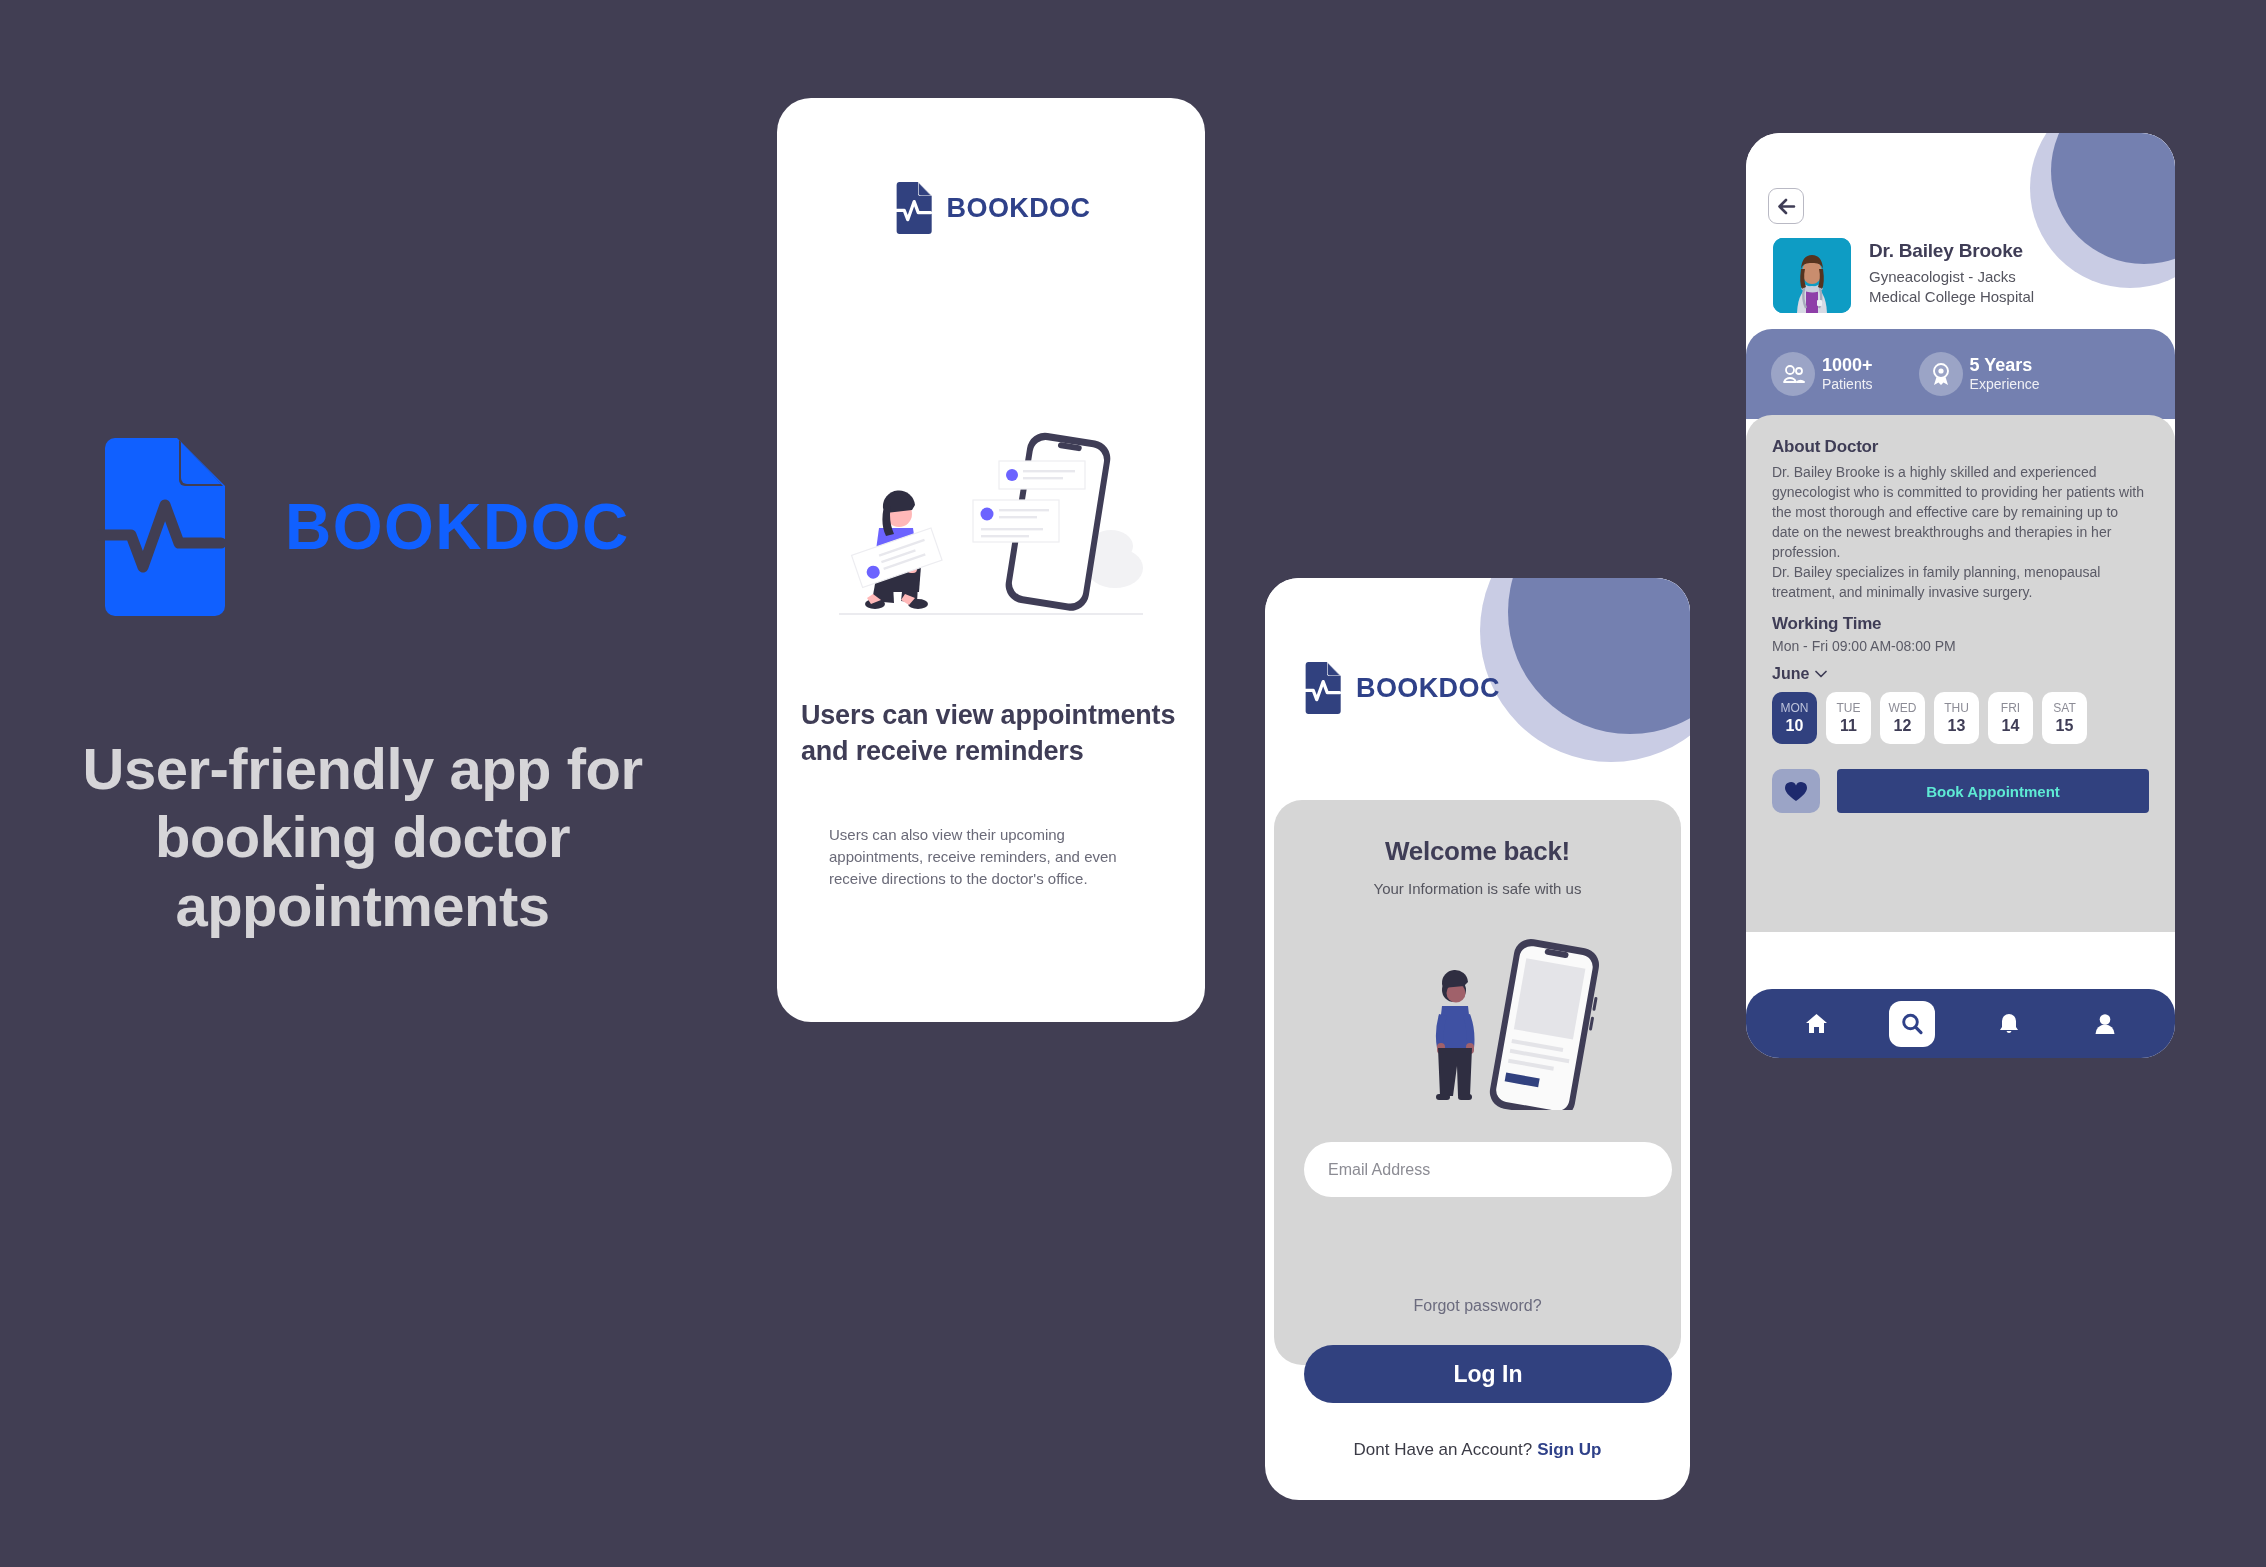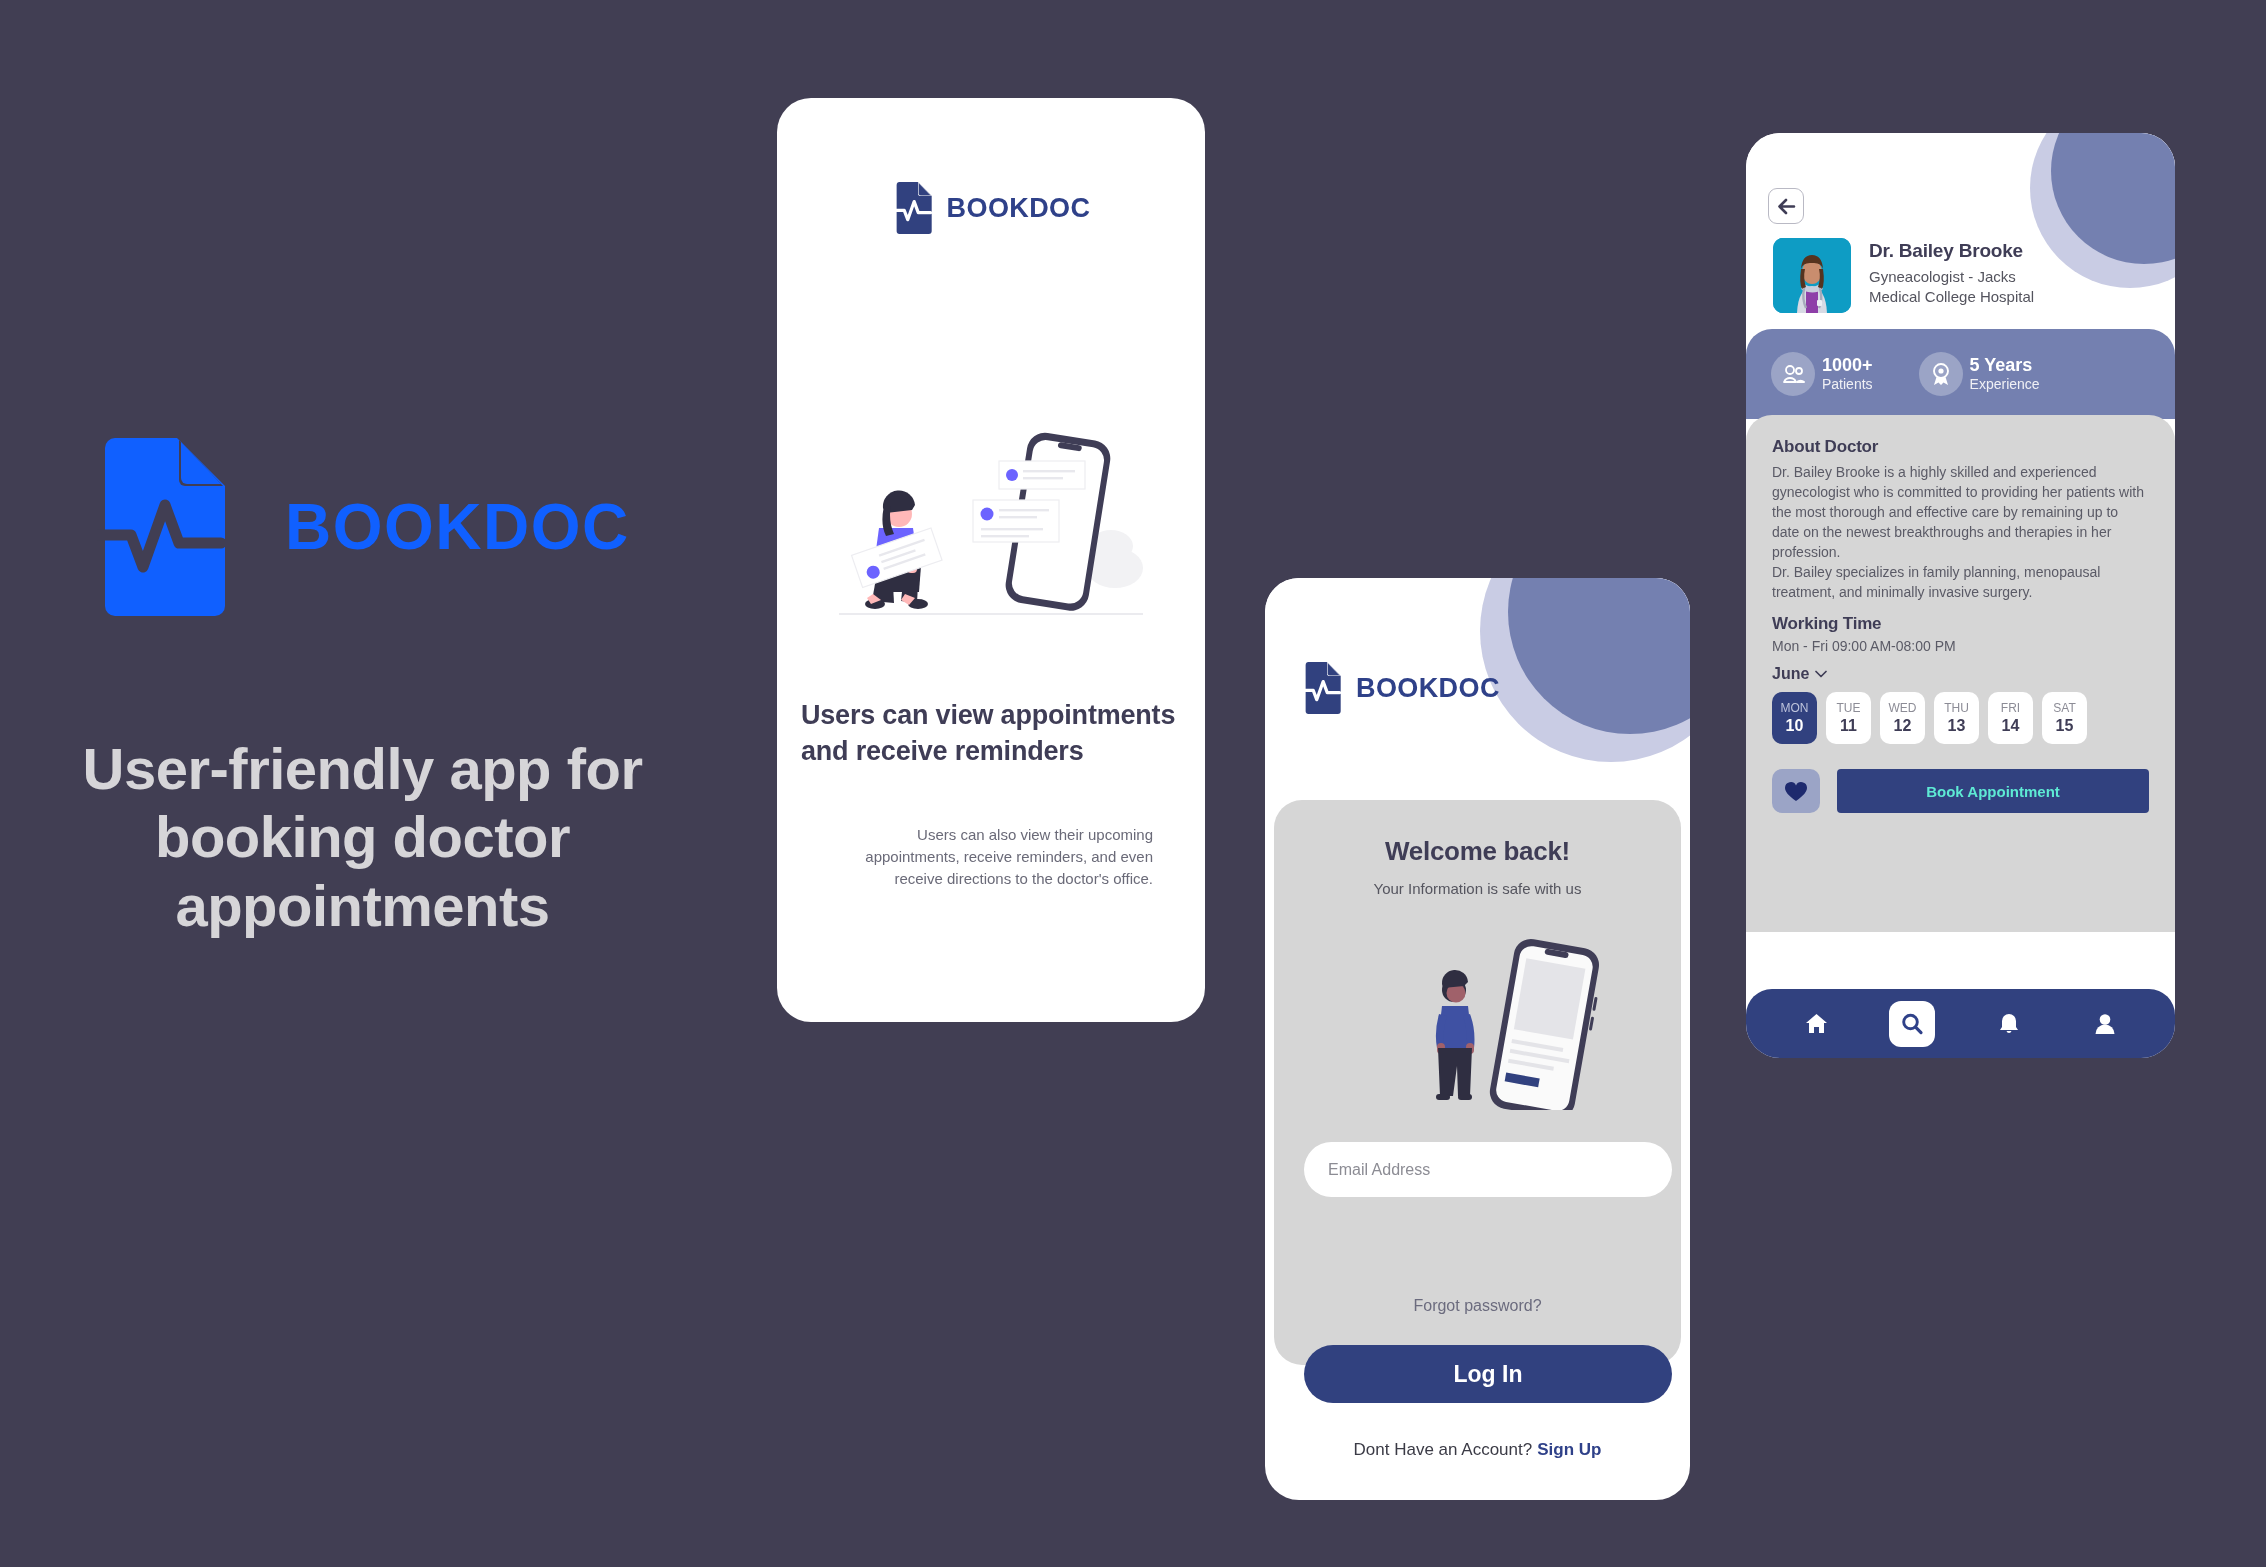--- a/index.html
+++ b/index.html
@@ -77,21 +77,21 @@
   
   .ob-brand { position: absolute; left: 0; top: 84px; width: 428px; justify-content: center; }
   .ob-illus { position: absolute; left: 62px; top: 320px; width: 304px; height: 210px; }
   .ob-title {
     position: absolute; left: 24px; top: 600px; width: 380px;
     color: #3F3D56;
     font-size: 27px; font-weight: 700; line-height: 1.32; letter-spacing: -0.2px;
   }
   .ob-sub {
     position: absolute; left: 52px; top: 726px; width: 324px;
-    text-align: right; color: #6A6A78;
+    text-align: left; color: #6A6A78;
     font-size: 15px; line-height: 1.45;
   }
   .ob-cta {
     position: absolute; left: 31px; top: 868px; width: 367px; height: 64px;
     background: #31417F; color: #FFFFFF; border: none; border-radius: 32px;
     font-family: "Liberation Sans", sans-serif;
     font-size: 25px; font-weight: 700; letter-spacing: -0.2px;
     cursor: pointer;
   }
 

